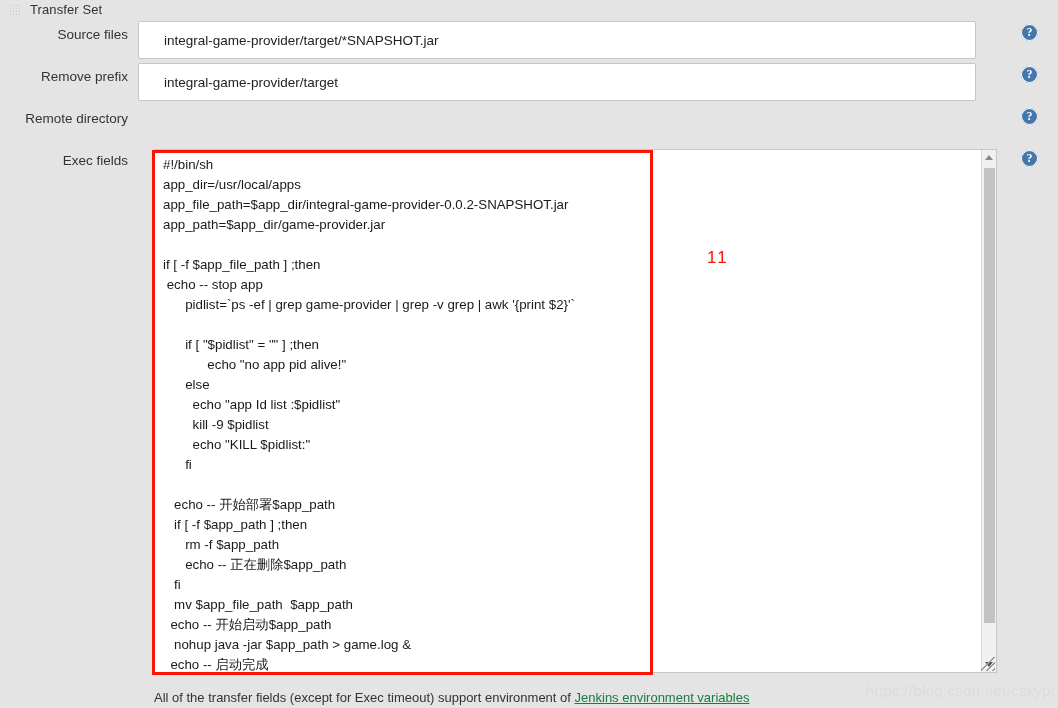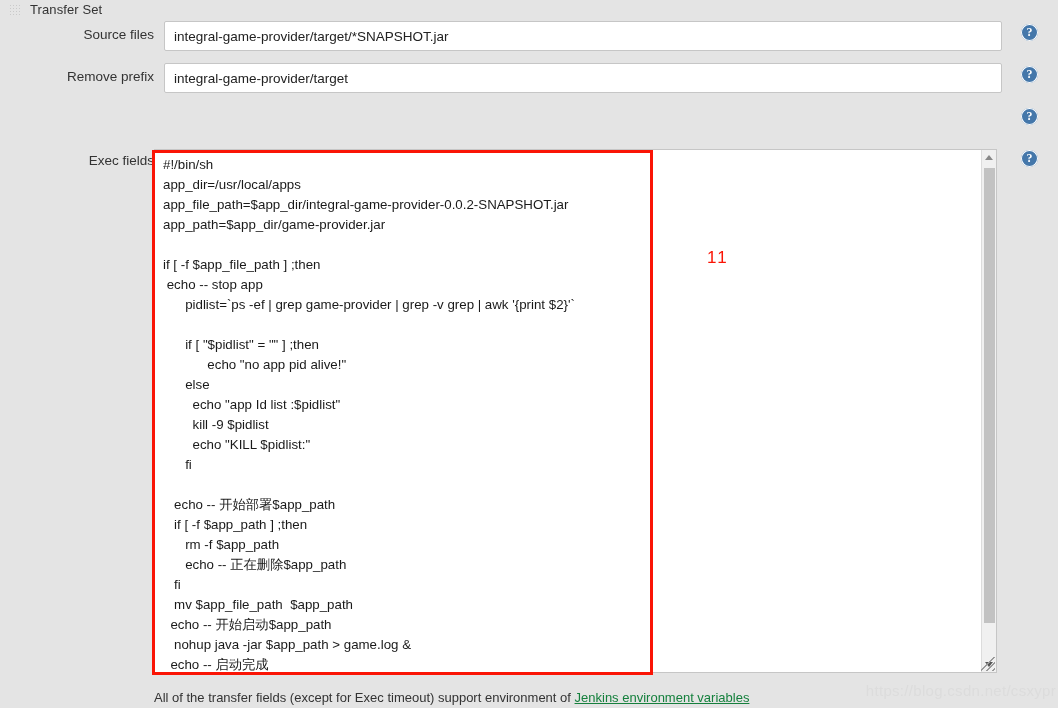--- a/index.html
+++ b/index.html
@@ -52,42 +52,42 @@
     width: 1058px;
     display: flex;
     align-items: flex-start;
   }
   .row-1 { top: 21px; }
   .row-2 { top: 63px; }
   .row-3 { top: 105px; }
   .row-4 { top: 147px; }
 
   .field-label {
-    width: 164px;
+    width: 138px;
     text-align: right;
     padding-right: 10px;
     font-size: 13.5px;
     color: #333;
     line-height: 20px;
     padding-top: 4px;
     box-sizing: border-box;
     white-space: nowrap;
   }
   .field-wrap {
     position: relative;
     width: 840px;
   }
   input.text-field {
     width: 838px;
-    height: 30px;
+    height: 38px;
     box-sizing: border-box;
     border: 1px solid #c6c6c6;
     border-radius: 2px;
     background: #ffffff;
-    padding: 0 9px;
+    padding: 0 25px;
     font-family: "Liberation Sans", sans-serif;
     font-size: 13.5px;
     color: #222;
     outline: none;
   }
   .help-icon {
     position: absolute;
     right: 0;
     width: 17px;
     height: 17px;
@@ -250,20 +250,21 @@
 
 <div class="form-row row-2">
   <div class="field-label">Remove prefix</div>
   <div class="field-wrap">
     <input class="text-field" type="text" value="integral-game-provider/target" style="">
   </div>
 </div>
 <div class="help-icon help-2">?</div>
 
 <div class="form-row row-3">
+  <div class="field-label">Remote directory</div>
 </div>
 <div class="help-icon help-3">?</div>
 
 <div class="form-row row-4">
   <div class="field-label">Exec fields</div>
 </div>
 <div class="help-icon help-4">?</div>
 
 <div class="textarea-outer">
   <div class="code-area">#!/bin/sh

